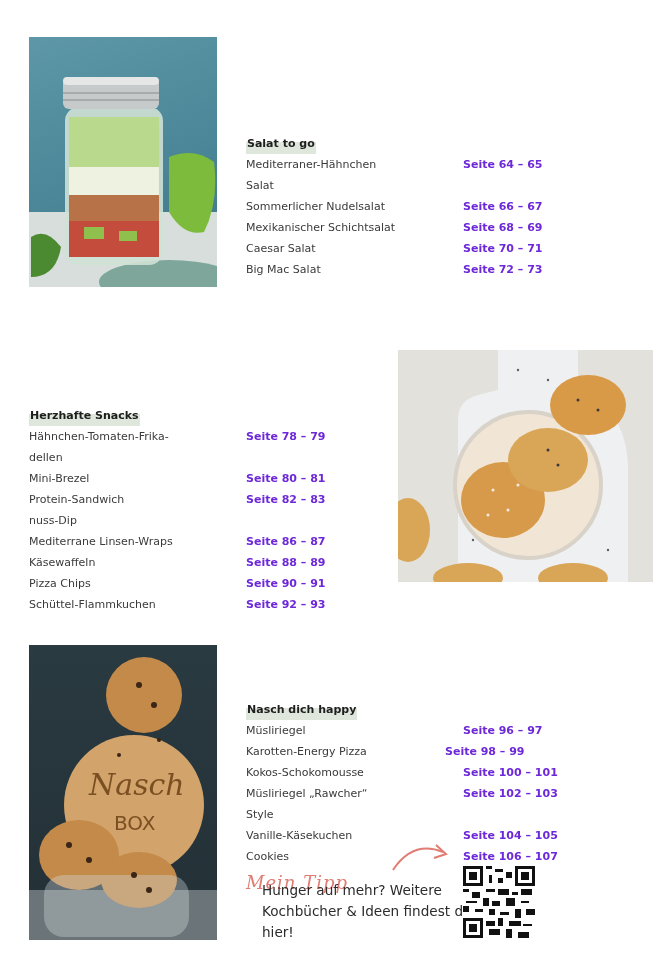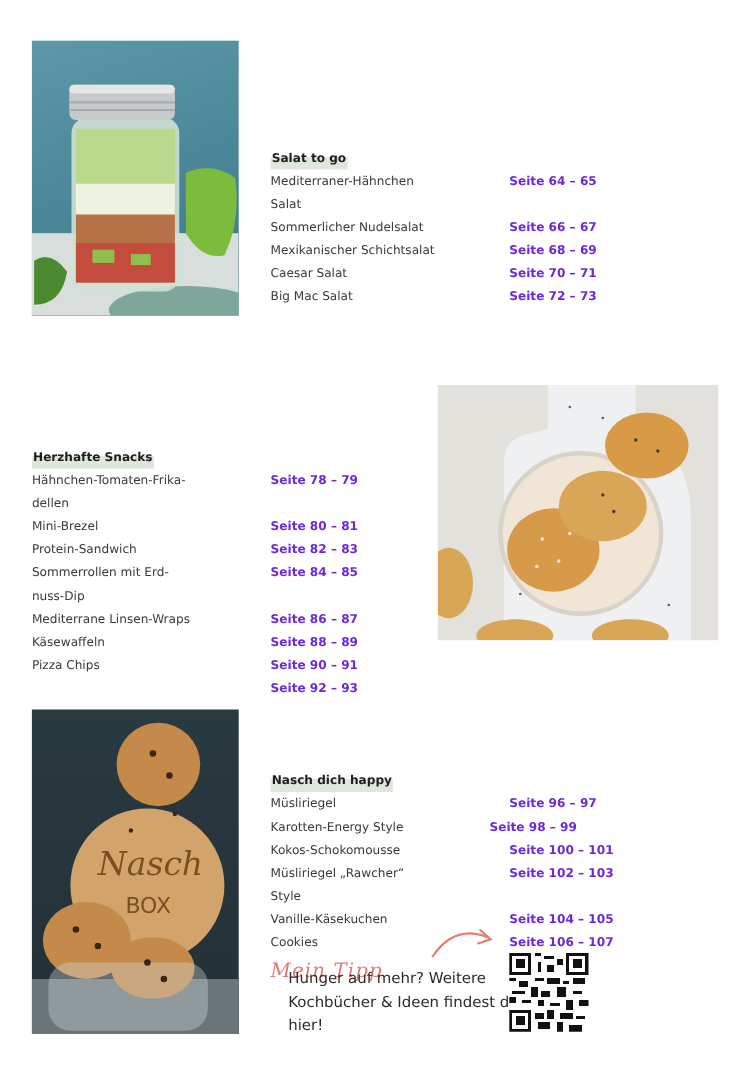--- a/index.html
+++ b/index.html
@@ -78,40 +78,37 @@
         <span class="name">dellen</span>
       </div>
     <div class="row" style="position:relative;">
         <span class="name">Mini-Brezel</span>
         <span class="page" style="left:217px;">Seite 80 – 81</span>
       </div>
     <div class="row" style="position:relative;">
         <span class="name">Protein-Sandwich</span>
         <span class="page" style="left:217px;">Seite 82 – 83</span>
       </div>
-    <div class="row" style="position:relative;">
-        <span class="name">Sommerrollen mit Erd-</span>
-        <span class="page" style="left:217px;">Seite 84 – 85</span>
-      </div>
     <div class="row">
         <span class="name">nuss-Dip</span>
       </div>
     <div class="row" style="position:relative;">
         <span class="name">Mediterrane Linsen-Wraps</span>
         <span class="page" style="left:217px;">Seite 86 – 87</span>
       </div>
     <div class="row" style="position:relative;">
         <span class="name">Käsewaffeln</span>
         <span class="page" style="left:217px;">Seite 88 – 89</span>
       </div>
     <div class="row" style="position:relative;">
         <span class="name">Pizza Chips</span>
         <span class="page" style="left:217px;">Seite 90 – 91</span>
       </div>
     <div class="row" style="position:relative;">
+        <span class="name">Schüttel-Flammkuchen</span>
         <span class="page" style="left:217px;">Seite 92 – 93</span>
       </div>
   </div>
 </div>
 
 <div class="photo" style="left:398px;top:350px;width:255px;height:232px;background:#e3e1dc;">
   <svg width="255" height="232" viewBox="0 0 255 232">
     <path d="M60 232 L60 70 Q60 50 80 45 L100 40 L100 0 L180 0 L180 40 Q230 60 230 120 L230 232 Z" fill="#eef0f2"></path>
     <g fill="#5b5f66">
       <circle cx="90" cy="80" r="1.2"></circle>
@@ -169,21 +166,21 @@
 </div>
 
 <div class="sec" style="left:246px;top:651px;width:340px;">
   <div class="heading">Nasch dich happy</div>
   <div>
     <div class="row" style="position:relative;">
         <span class="name">Müsliriegel</span>
         <span class="page" style="left:217px;">Seite 96 – 97</span>
       </div>
     <div class="row" style="position:relative;">
-        <span class="name">Karotten-Energy Style</span>
+        <span class="name">Karotten-Energy Pizza</span>
         <span class="page" style="left:199px;text-align:right;">Seite 98 – 99</span>
       </div>
     <div class="row" style="position:relative;">
         <span class="name">Kokos-Schokomousse</span>
         <span class="page" style="left:217px;">Seite 100 – 101</span>
       </div>
     <div class="row" style="position:relative;">
         <span class="name">Müsliriegel „Rawcher“</span>
         <span class="page" style="left:217px;">Seite 102 – 103</span>
       </div>

